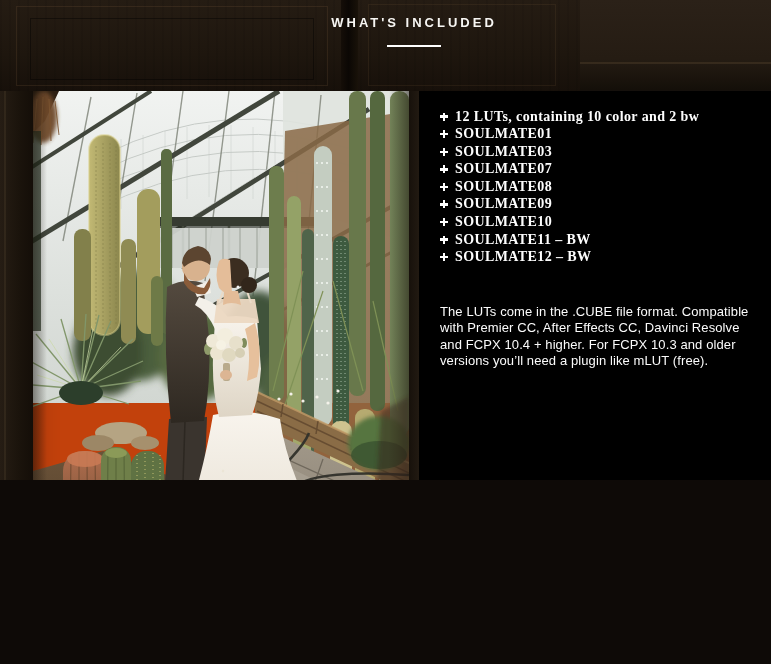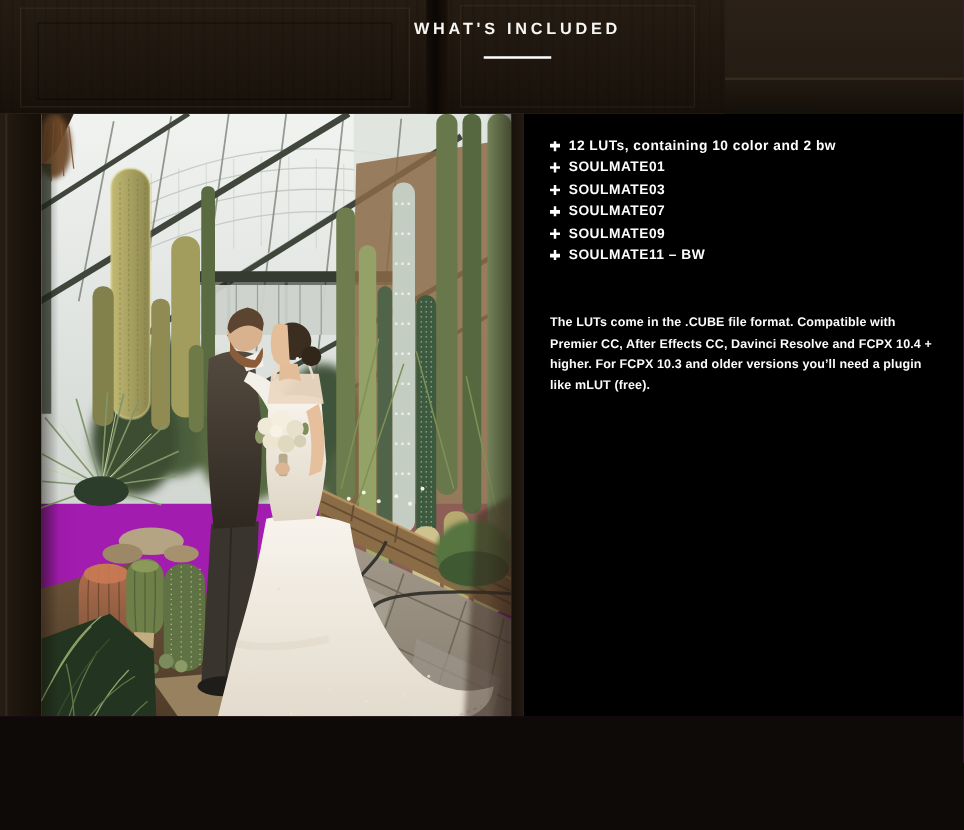--- a/index.html
+++ b/index.html
@@ -1,18 +1,18 @@
 <!DOCTYPE html>
 <html><head>
 <meta charset="utf-8">
 <style>
   * { margin:0; padding:0; box-sizing:border-box; }
   html,body { background:#0e0a07; }
   body { font-family:"Liberation Sans", sans-serif; }
-  .stage { position:relative; width:771px; height:573px; overflow:hidden; background:#a21caf; }
+  .stage { position:relative; width:771px; height:480px; overflow:hidden; background:#c2410c; }
 
   
   .bg { position:absolute; }
   .bg-top { left:0; top:0; width:771px; height:91px;
     background:linear-gradient(180deg,#251c13 0%,#1e160e 60%,#17100a 100%); }
   .bg-grain { left:0; top:0; width:771px; height:91px;
     background:repeating-linear-gradient(90deg, rgba(0,0,0,.14) 0 2px, transparent 2px 9px); opacity:.5; }
   .bg-door { left:341px; top:0; width:17px; height:91px;
     background:linear-gradient(90deg,#150e08 0%,#0b0704 45%,#191209 100%); }
   .bg-m1 { left:16px; top:6px; width:312px; height:80px; border:1px solid rgba(150,115,75,.16); }
@@ -36,22 +36,22 @@
 
   
   .panel { position:absolute; left:419px; top:91px; width:352px; height:559px;
     background:#000; color:#fff; padding:21px 20px 0 21px; }
   .panel h3 { font-size:9px; font-weight:700; letter-spacing:3px; margin:0 0 14px 0; color:#fefefe; }
   .lut-list { list-style:none; }
   .lut-list li { display:flex; align-items:center; height:9.2px; margin-bottom:8.4px; }
   .plus { position:relative; width:8px; height:8px; margin-right:7px; flex:none; }
   .plus::before { content:""; position:absolute; left:0; top:2.8px; width:8px; height:2.4px; background:#fff; }
   .plus::after  { content:""; position:absolute; left:2.8px; top:0; width:2.4px; height:8px; background:#fff; }
-  .lut-list .lbl { font-size:11px; font-weight:700; letter-spacing:.4px; color:#fdfdfd; white-space:nowrap; }
-  .desc { margin-top:42px; width:314px; font-size:10px; font-weight:700; letter-spacing:.1px;
+  .lut-list .lbl { font-size:14px; font-weight:700; letter-spacing:.4px; color:#fdfdfd; white-space:nowrap;font-family:Liberation Serif, serif; }
+  .desc { margin-top:42px; width:314px; font-size:13px; font-weight:400; letter-spacing:.1px;
     line-height:16.5px; color:#fbfbfb; }
 
   
   figure.photo { position:absolute; left:33px; top:91px; width:376px; height:559px; overflow:hidden;
     box-shadow:inset 0 0 24px rgba(10,6,2,.35); }
   figure.photo svg { display:block; }
 
   
   .next { position:absolute; left:0; top:650px; width:771px; height:14px; background:#16110c; overflow:hidden; }
   .ns { position:absolute; top:0; height:14px; }
@@ -493,25 +493,37 @@
       <li>
           <span class="plus"></span>
           <span class="lbl">SOULMATE03</span>
         </li>
       <li>
           <span class="plus"></span>
           <span class="lbl">SOULMATE07</span>
         </li>
       <li>
           <span class="plus"></span>
+          <span class="lbl">SOULMATE08</span>
+        </li>
+      <li>
+          <span class="plus"></span>
           <span class="lbl">SOULMATE09</span>
         </li>
       <li>
           <span class="plus"></span>
+          <span class="lbl">SOULMATE10</span>
+        </li>
+      <li>
+          <span class="plus"></span>
           <span class="lbl">SOULMATE11 – BW</span>
+        </li>
+      <li>
+          <span class="plus"></span>
+          <span class="lbl">SOULMATE12 – BW</span>
         </li>
     </ul>
     <p class="desc">The LUTs come in the .CUBE file format. Compatible with Premier CC, After Effects CC, Davinci Resolve and FCPX 10.4 + higher. For FCPX 10.3 and older versions you’ll need a plugin like mLUT (free).</p>
   </section>
 
   <div class="next">
     <div class="ns ns-a"></div>
     <div class="ns ns-blue"></div>
     <div class="ns ns-b"></div>
     <div class="ns ns-lblue"></div>

